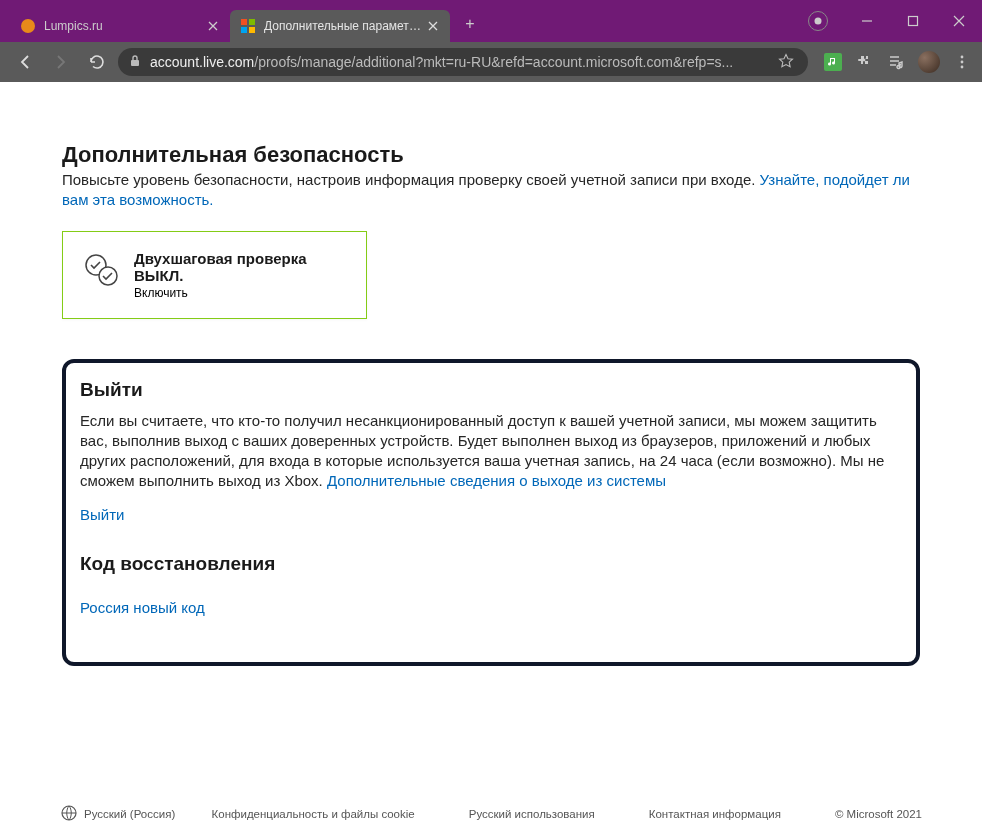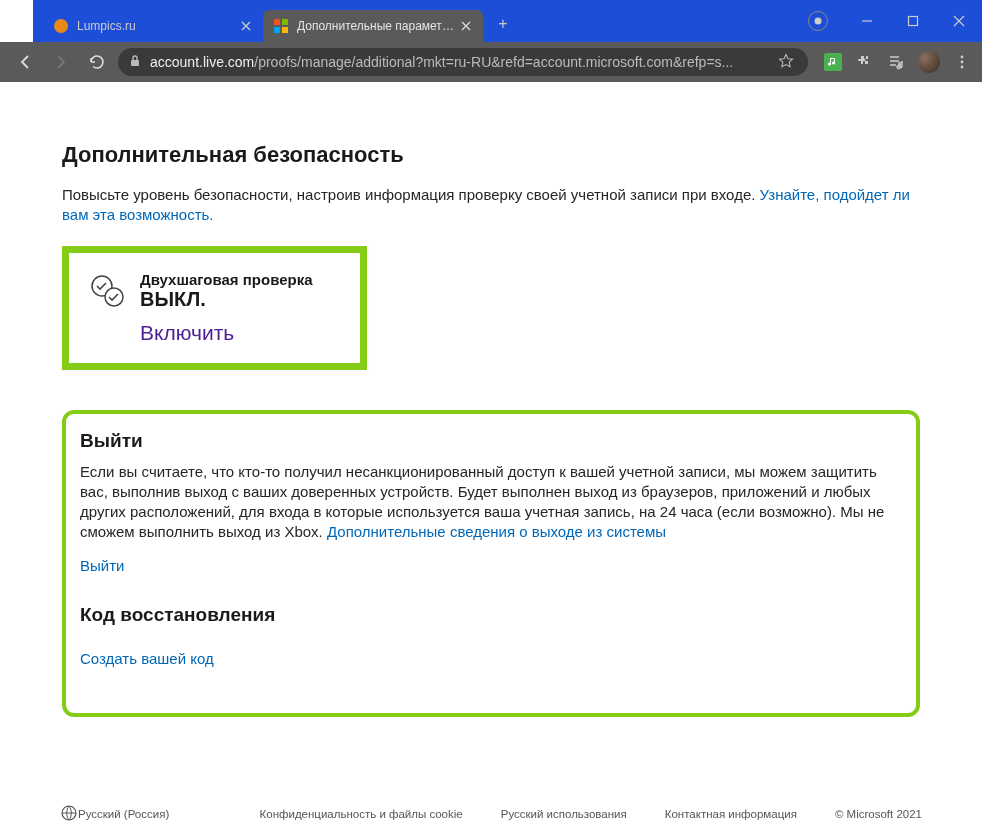--- a/index.html
+++ b/index.html
@@ -7,26 +7,25 @@
       font-family: 'Segoe UI', Arial, sans-serif;
       font-size: 14px;
       width: 982px;
       height: 836px;
       background: #fff;
       overflow: hidden;
       position: relative;
     }
     
     .titlebar {
-      background: #1d4ed8;
+      background: #701a75;
       height: 42px;
       display: flex;
       align-items: center;
       padding: 0 0 0 10px;
-      margin-left: 33px;
     }
     .tab {
       display: flex;
       align-items: center;
       height: 32px;
       padding: 0 10px;
       margin-top: 10px;
       border-radius: 6px 6px 0 0;
       color: #ccc;
       font-size: 12px;
@@ -159,63 +158,62 @@
       height: calc(100% - 82px);
       position: relative;
     }
     .content-wrap {
       padding: 60px 62px 0 62px;
     }
     h2.section-head {
       font-size: 22px;
       font-weight: 600;
       color: #1a1a1a;
-      margin-bottom: 17px;
+      margin-bottom: 2px;
     }
     .section-desc {
       font-size: 15px;
       color: #262626;
       line-height: 1.35;
     }
     a.inline-link {
       color: #0067b8;
       text-decoration: none;
     }
     .card {
-      border: 7px solid #84cc16;
+      border: 1px solid #84cc16;
       box-shadow: 0 1px 3px rgba(0,0,0,0.04);
       padding: 18px 20px;
       margin-top: 20px;
       display: flex;
       align-items: flex-start;
       width: 305px;
     }
     .card-icon {
       margin-right: 15px;
       margin-top: 3px;
     }
     .card-title {
       font-size: 15px;
       font-weight: 600;
       color: #1a1a1a;
     }
     .card-status {
-      font-size: 20px;
+      font-size: 15px;
       font-weight: 600;
       color: #1a1a1a;
     }
     .card-link {
-      color: #4c1d95;
+      color: #000000;
       text-decoration: none;
-      font-size: 21px;
+      font-size: 12px;
       display: inline-block;
-      margin-top: 10px;
     }
     .highlight-box {
-      border: 4px solid #84cc16;
+      border: 4px solid #0f172a;
       border-radius: 12px;
       padding: 16px 14px 16px 14px;
       margin-top: 40px;
     }
     .highlight-box h2.section-head {
       font-size: 19px;
       margin-bottom: 10px;
     }
     .sub-section {
       margin-bottom: 30px;
@@ -235,26 +233,26 @@
       right: 0;
       display: flex;
       align-items: center;
       padding: 0 60px;
       font-size: 11.5px;
       color: #555;
     }
     .footer-lang {
       display: flex;
       align-items: center;
-      gap: 0;
+      gap: 6px;
     }
     .footer-links {
       margin-left: auto;
       display: flex;
-      gap: 38px;
+      gap: 54px;
     }
     .footer a { color: #555; text-decoration: none; }
     .lock-icon { margin-right: 8px; }
     .star-icon { margin-left: auto; margin-right: 4px; }
   </style>
 </head>
 <body>
 
 <div class="titlebar">
   <div class="tab">
@@ -399,21 +397,21 @@
       <div class="sub-section">
         <h2 class="section-head">Выйти</h2>
         <p class="section-desc">
           <span>Если вы считаете, что кто-то получил несанкционированный доступ к вашей учетной записи, мы можем защитить вас, выполнив выход с ваших доверенных устройств. Будет выполнен выход из браузеров, приложений и любых других расположений, для входа в которые используется ваша учетная запись, на 24 часа (если возможно). Мы не сможем выполнить выход из Xbox. </span><a href="#" class="inline-link">Дополнительные сведения о выходе из системы</a>
         </p>
         <a href="#" class="action-link">Выйти</a>
       </div>
 
       <div class="sub-section" style="">
         <h2 class="section-head">Код восстановления</h2>
-        <a href="#" class="action-link">Создать вашей код</a>
+        <a href="#" class="action-link">Россия новый код</a>
       </div>
     </div>
   </div>
 
   <div class="footer">
     <div class="footer-lang">
       <span>
         <svg width="18" height="18" viewBox="0 0 18 18">
             <circle cx="9" cy="9" r="7" stroke="#555" stroke-width="1.2" fill="none"></circle>
             <path d="M2 9h14M9 2c3 3 3 11 0 14M9 2c-3 3-3 11 0 14" stroke="#555" stroke-width="1" fill="none"></path>

